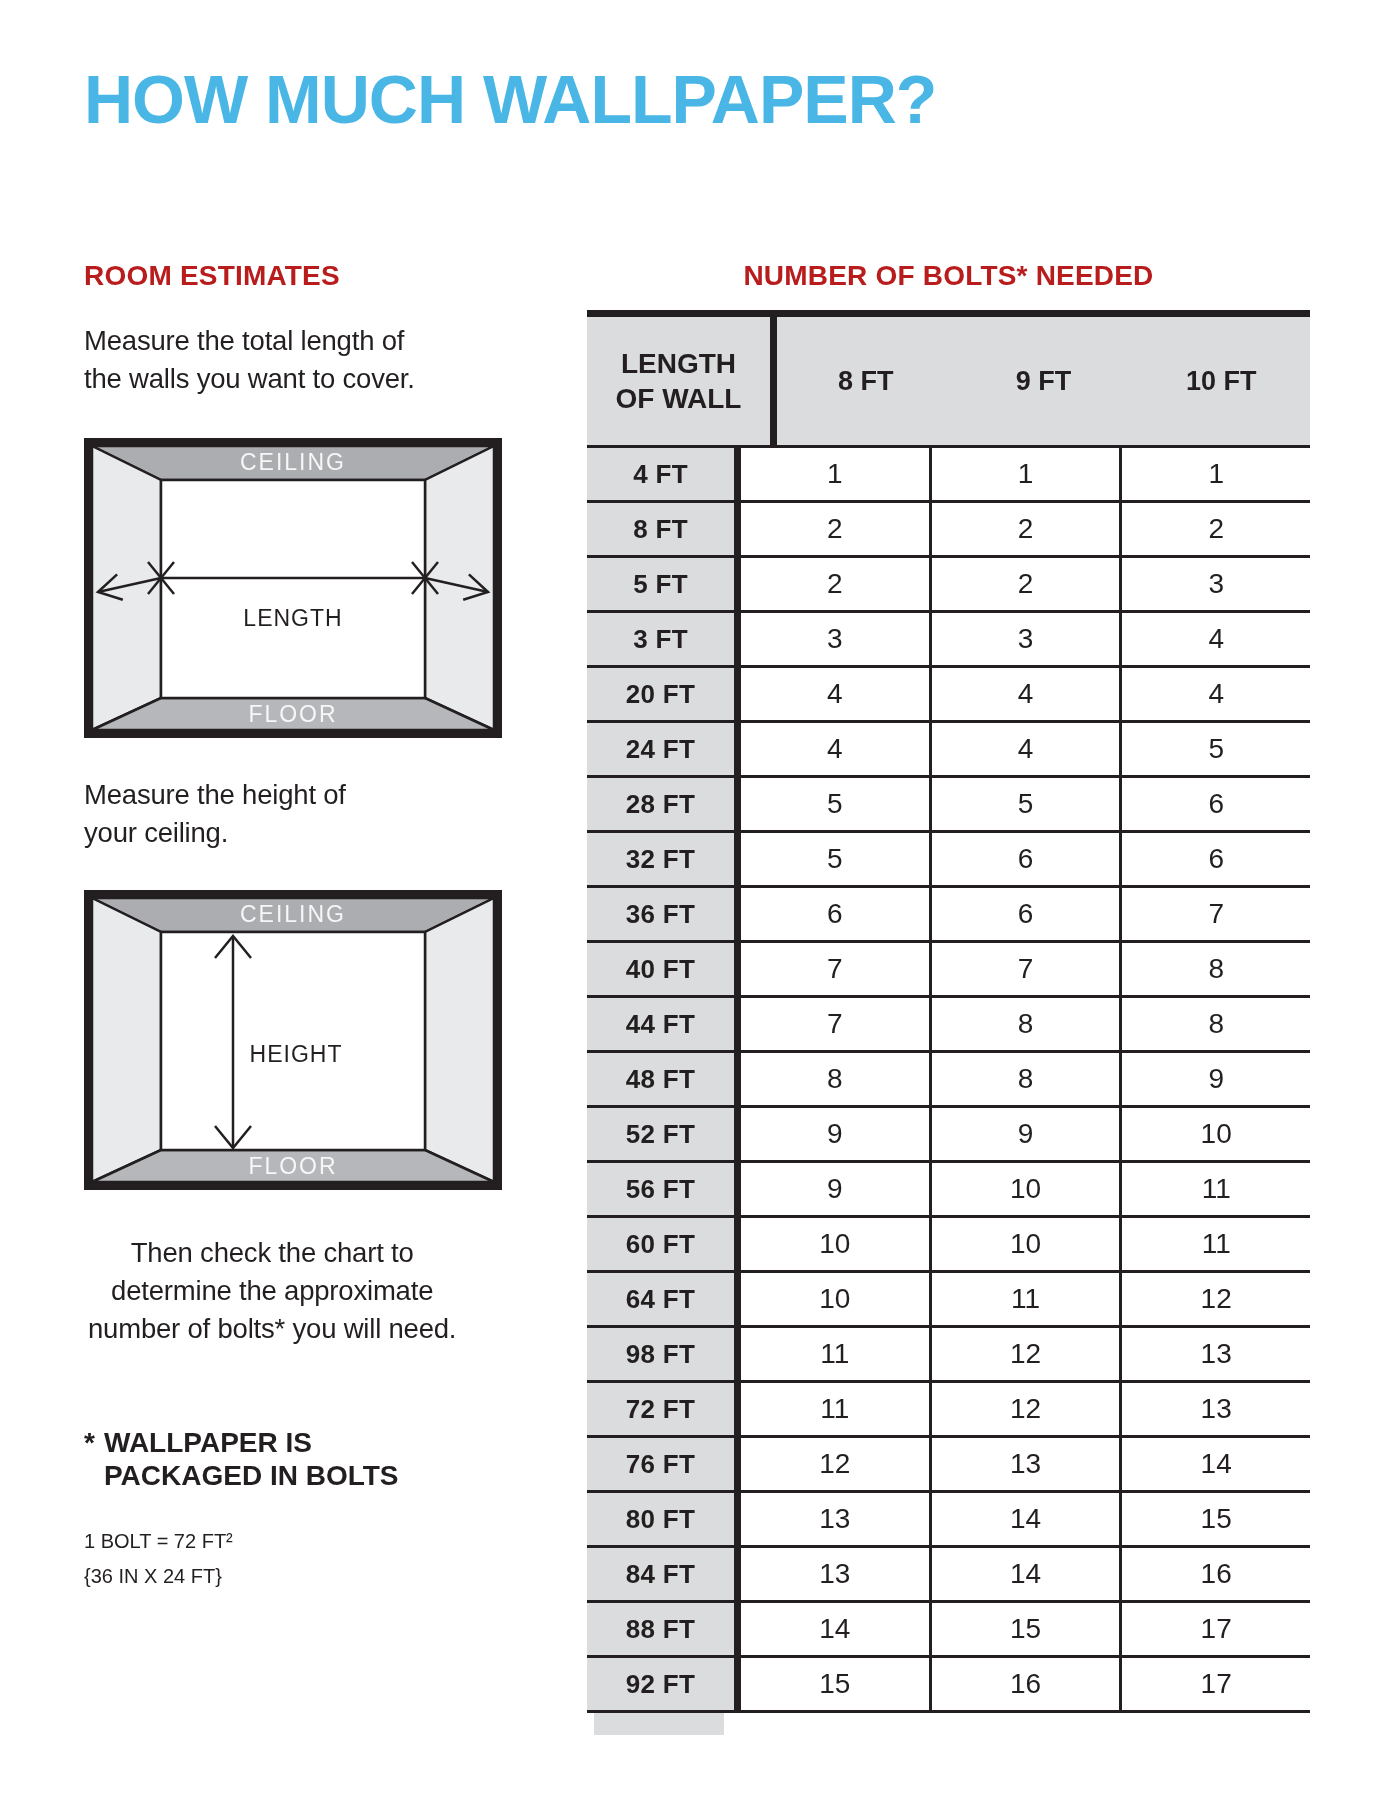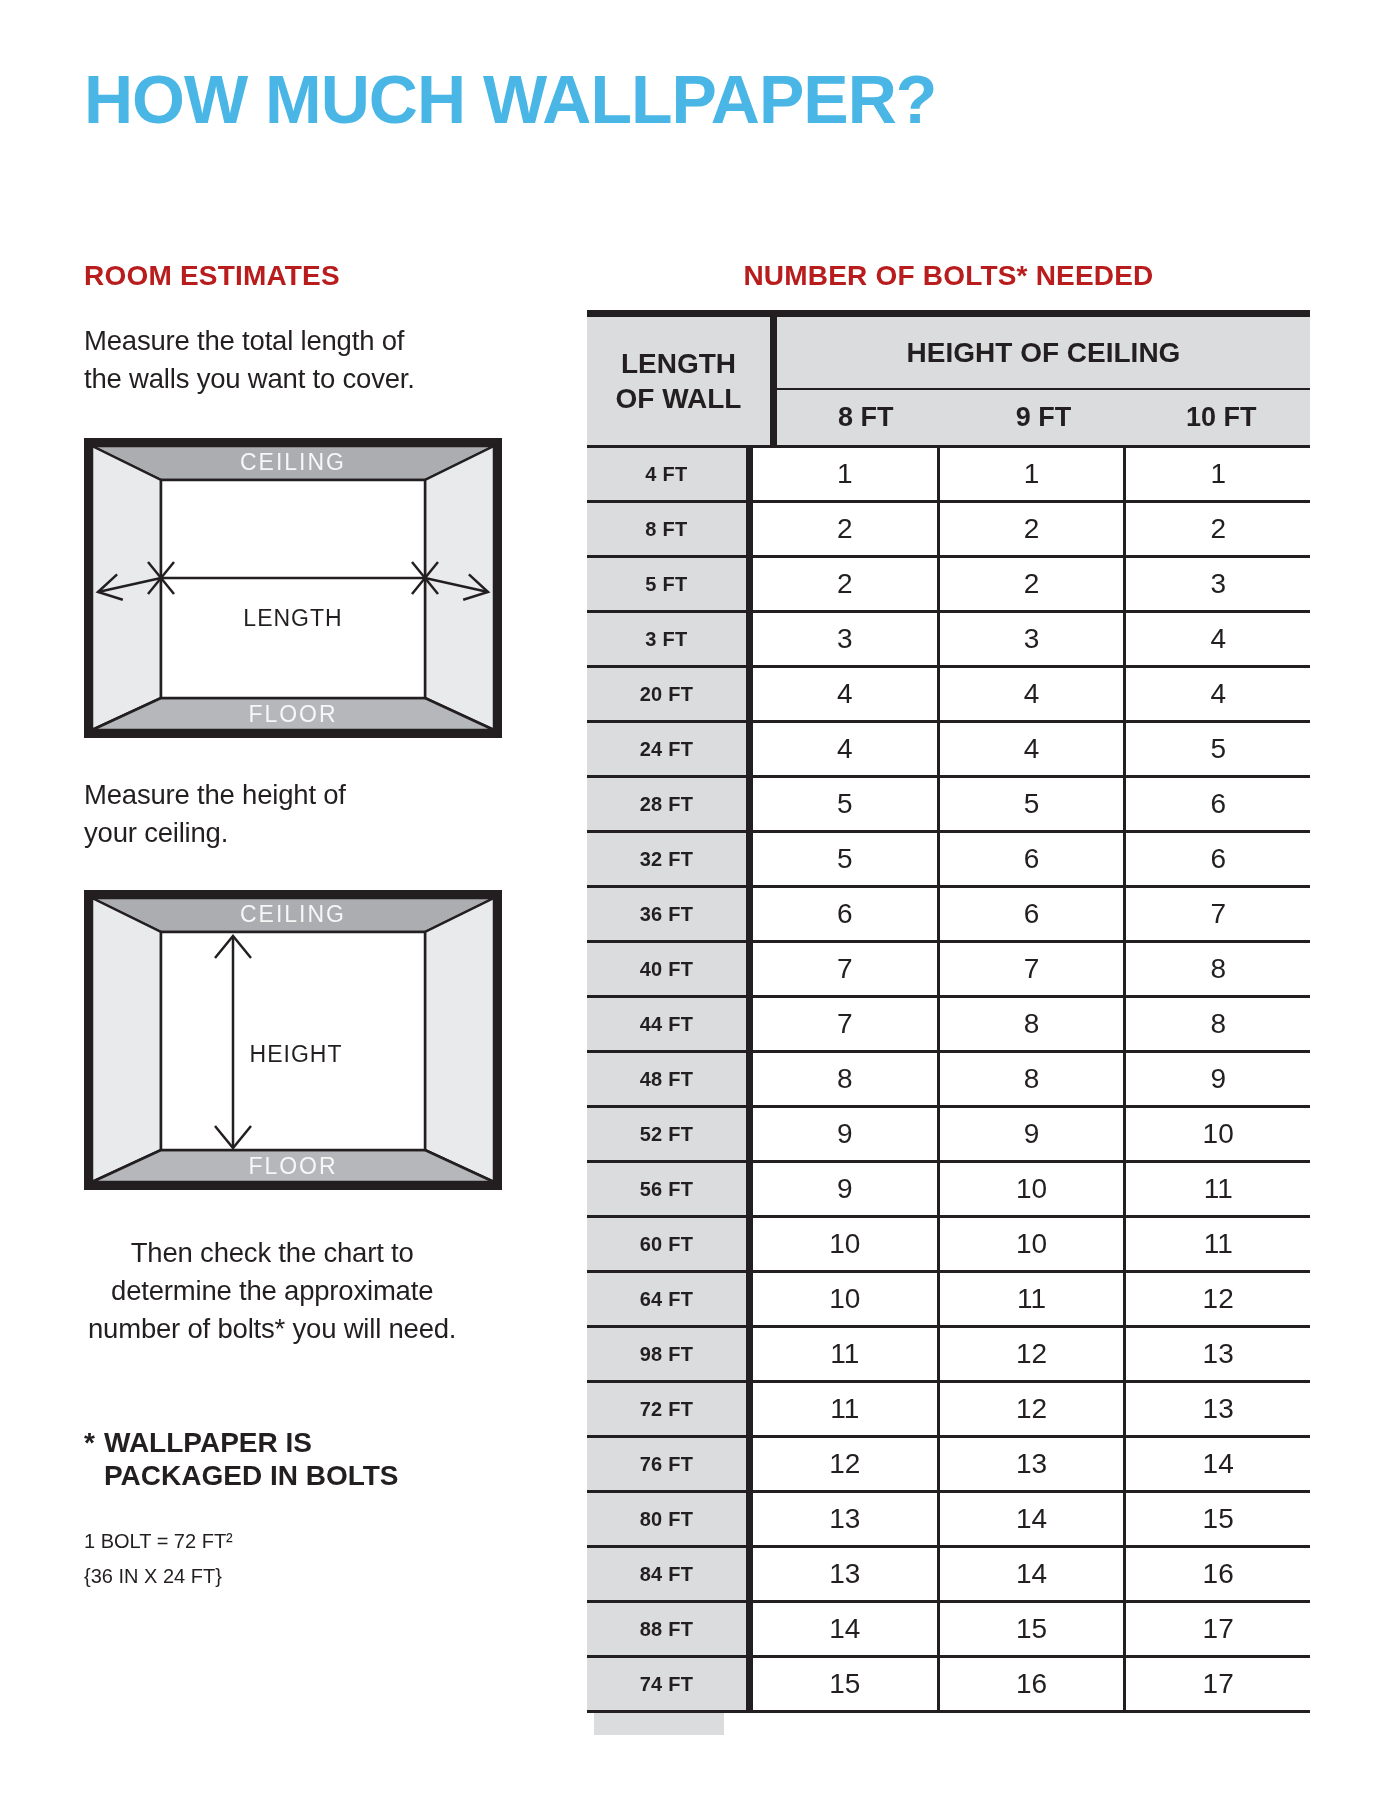--- a/index.html
+++ b/index.html
@@ -74,24 +74,24 @@
     font-weight:700; font-size:28px;
   }
   .sub-heads { flex:1; background:#dbdcdd; display:flex; }
   .sub-head {
     flex:1; display:flex; align-items:center; justify-content:center;
     font-weight:700; font-size:27px;
   }
   .hline { height:3px; background:#231f20; }
   .trow { display:flex; height:55px; border-bottom:3px solid #231f20; }
   .tlabel {
-    width:166px; background:#dbdcdd;
+    width:154px; background:#dbdcdd;
     border-right:7px solid #231f20;
     display:flex; align-items:center; justify-content:center;
-    font-weight:700; font-size:20px; letter-spacing:0.3px;
+    font-weight:700; font-size:26px; letter-spacing:0.3px;
   }
   .tcell {
     flex:1; display:flex; align-items:center; justify-content:center;
     font-size:28px; background:#ffffff;
   }
   .tcell + .tcell { border-left:3px solid #231f20; }
   .bottom-strip { height:22px; width:130px; margin-left:7px; background:#dbdcdd; }
 </style>
 </head>
 <body>
@@ -162,21 +162,20 @@
 </div>
 
 <h2 id="table-heading" class="abs section-heading">NUMBER OF BOLTS* NEEDED</h2>
 
 <div id="bolts-table" class="abs">
   <div class="topbar"></div>
   <div class="thead">
     <div class="corner-cell">LENGTH
 OF WALL</div>
     <div class="head-right">
-      <div class="group-head">HEIGHT OF CEILING</div>
       <div class="sub-heads" id="col-heads">
           <div class="sub-head">8 FT</div>
           <div class="sub-head">9 FT</div>
           <div class="sub-head">10 FT</div>
         </div>
     </div>
   </div>
   <div class="hline"></div>
   <div id="rows">
       <div class="trow">
@@ -305,20 +304,20 @@
         <div class="tcell">14</div>
         <div class="tcell">16</div>
       </div>
       <div class="trow">
         <div class="tlabel">88 FT</div>
         <div class="tcell">14</div>
         <div class="tcell">15</div>
         <div class="tcell">17</div>
       </div>
       <div class="trow">
-        <div class="tlabel">74 FT</div>
+        <div class="tlabel">92 FT</div>
         <div class="tcell">15</div>
         <div class="tcell">16</div>
         <div class="tcell">17</div>
       </div>
     </div>
   <div class="bottom-strip"></div>
 </div>
 
 </body></html>

